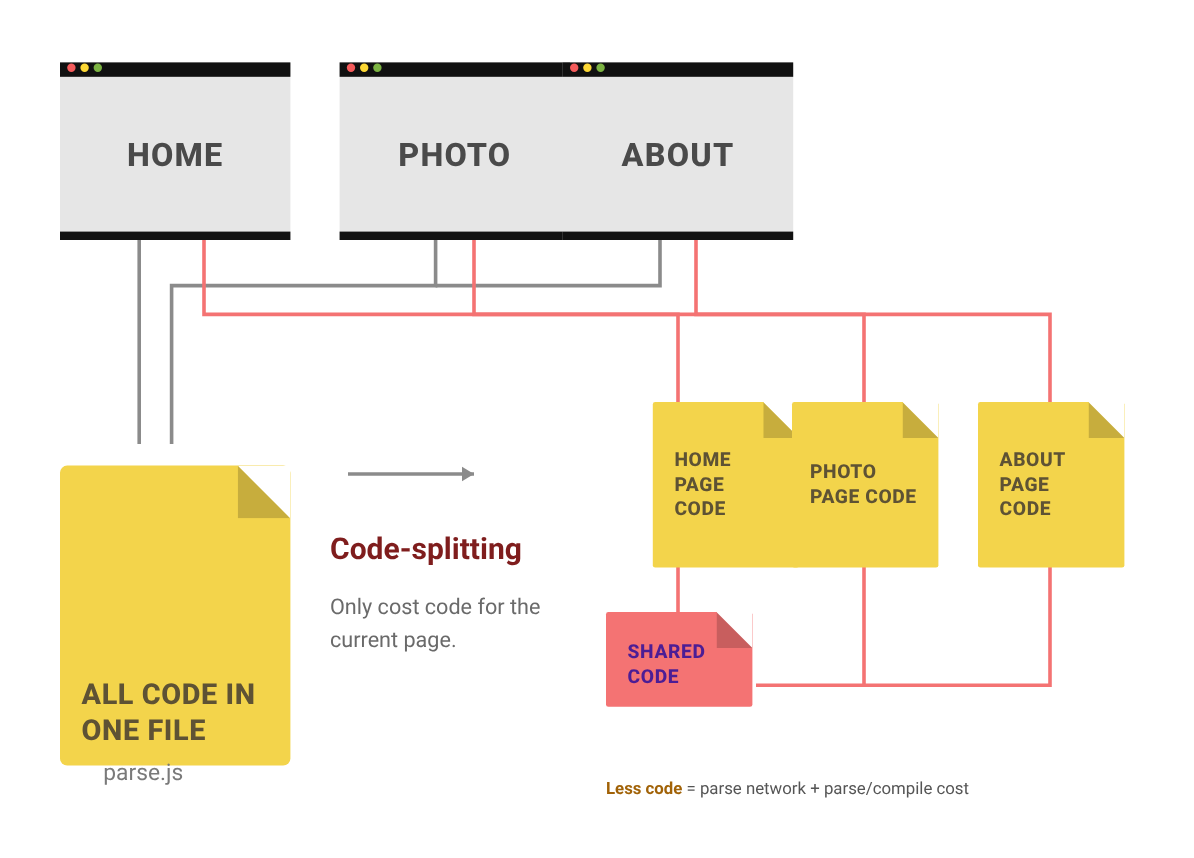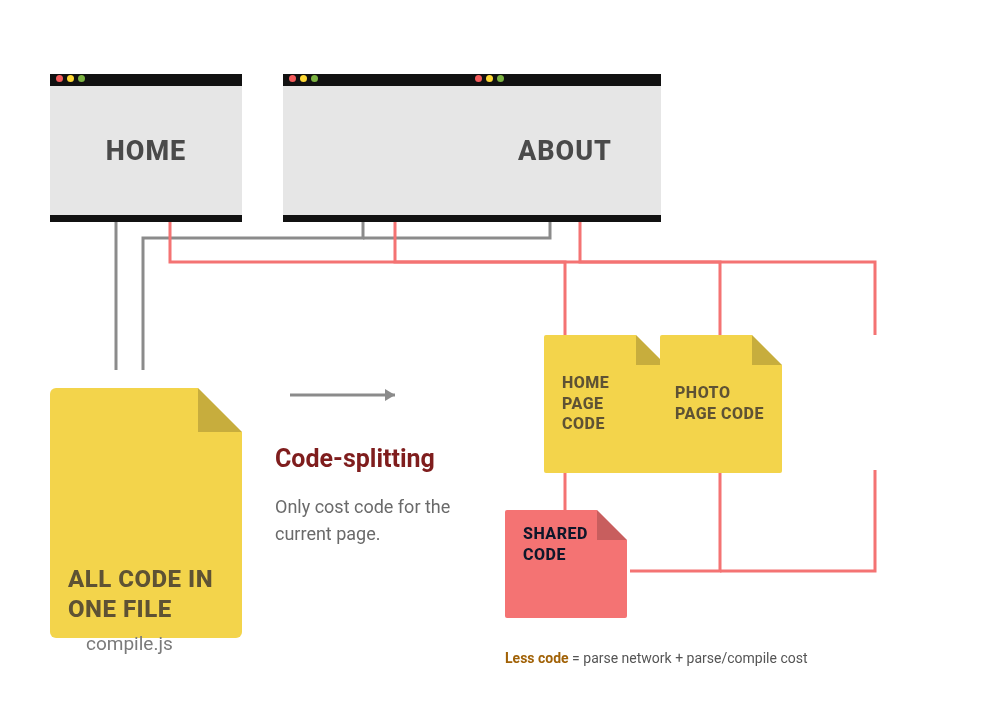--- a/index.html
+++ b/index.html
@@ -20,21 +20,20 @@
   .window {
     position: absolute;
     width: 192px;
     height: 148px;
     background: #e6e6e6;
     border-top: 12px solid #111;
     border-bottom: 7px solid #111;
     display: flex;
     align-items: center;
     justify-content: center;
-    margin-top: 22px;
   }
   .window .dots {
     position: absolute;
     top: -11px;
     left: 6px;
     display: flex;
     gap: 4px;
   }
   .window .dots span {
     width: 7px;
@@ -75,27 +74,27 @@
   }
   .file.big {
     width: 192px;
     height: 250px;
     font-size: 24px;
     line-height: 1.25;
     border-radius: 6px;
   }
   .file.shared {
     background: #f47373;
-    color: #0f172a;
+    color: #4c1d95;
     width: 122px;
-    height: 108px;
+    height: 79px;
     font-size: 16px;
     line-height: 1.3;
     border-radius: 2px;
-    justify-content: flex-start;
+    justify-content: flex-end;
   }
   
   .file::before {
     content: "";
     position: absolute;
     top: 0;
     right: 0;
     width: 30px;
     height: 30px;
     background: #fff;
@@ -199,47 +198,51 @@
   </div>
   <div class="title">HOME</div>
 </div>
 
 <div class="window" style="left:283px; top:52px;">
   <div class="dots">
     <span class="dot-red"></span>
     <span class="dot-yellow"></span>
     <span class="dot-green"></span>
   </div>
+  <div class="title">PHOTO</div>
 </div>
 
 <div class="window" style="left:469px; top:52px;">
   <div class="dots">
     <span class="dot-red"></span>
     <span class="dot-yellow"></span>
     <span class="dot-green"></span>
   </div>
   <div class="title">ABOUT</div>
 </div>
 
 <div class="file big" style="left:50px; top:388px;">
   <span style="white-space:pre-line;">ALL CODE IN ONE FILE</span>
 </div>
-<div class="caption" style="left:86px; top:632px; font-size:19px; color:#7a7a7a;">compile.js</div>
+<div class="caption" style="left:86px; top:632px; font-size:19px; color:#7a7a7a;">parse.js</div>
 
 <div class="center-text" style="left:275px; top:444px;">
   <div class="heading">Code-splitting</div>
   <div class="body">Only cost code for the current page.</div>
 </div>
 
 <div class="file small" style="left:505px; top:335px;margin-left:39px;">
   <span>HOME PAGE CODE</span>
 </div>
 <div class="file small" style="left:660px; top:335px;padding-left:15px;">
   <span>PHOTO PAGE CODE</span>
 </div>
+<div class="file small" style="left:815px; top:335px;">
+  <span>ABOUT PAGE CODE</span>
+</div>
 <div class="file shared" style="left:505px; top:510px;">
   <span>SHARED CODE</span>
 </div>
 
 <div class="footnote" style="left:505px; top:650px;">
   <strong>Less code</strong><span> = parse network + parse/compile cost</span>
 </div>
 
 </div>
 

